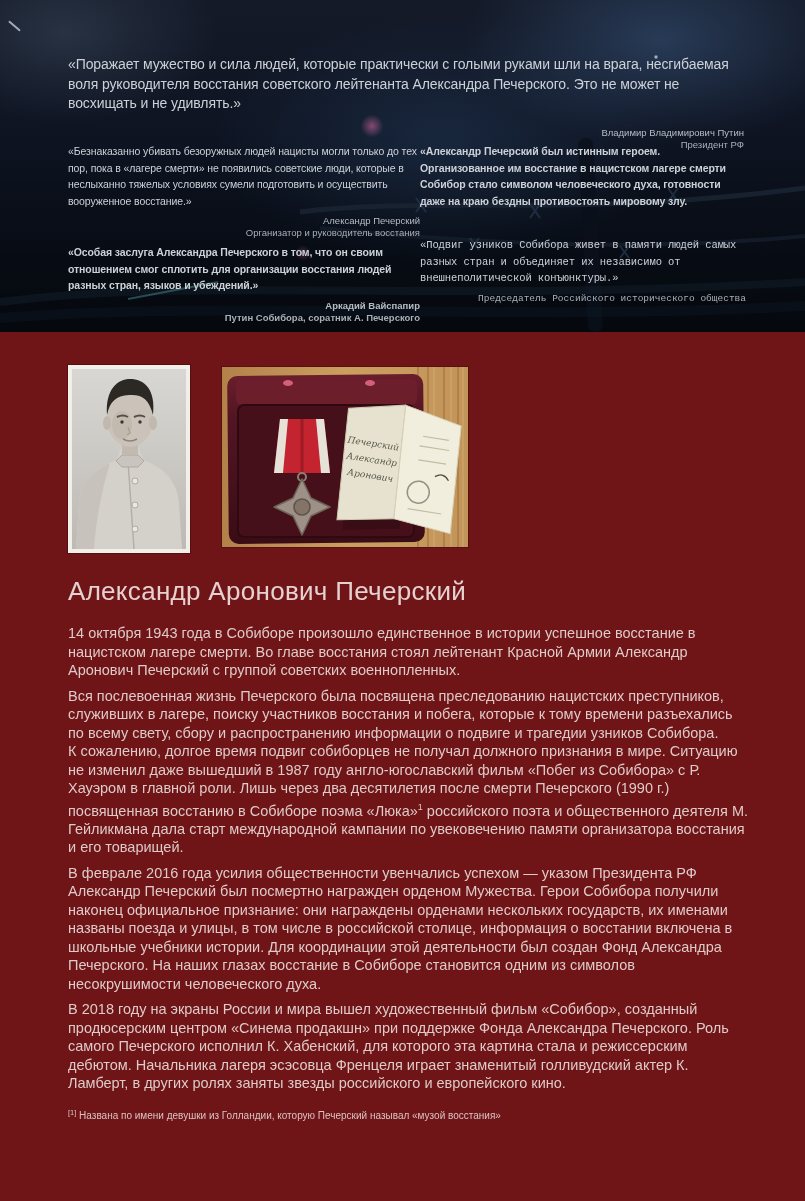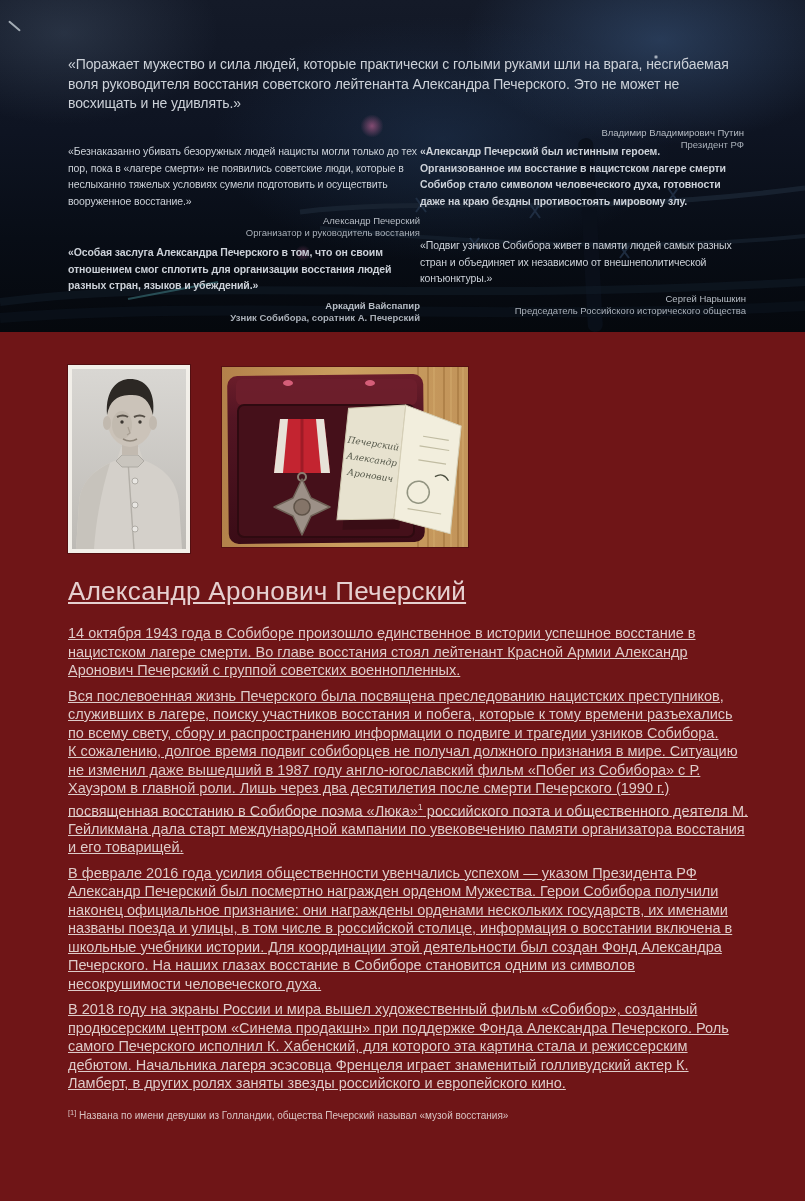--- a/index.html
+++ b/index.html
@@ -26,36 +26,36 @@
     position:absolute; left:7px; top:25px; width:15px; height:2px;
     background:#cfd8de; opacity:.75; transform:rotate(40deg); border-radius:2px;
   }
   .quote { position:absolute; color:#ccd1d8; }
   .qtext { font-size:10.5px; line-height:16.5px; letter-spacing:-.1px; }
   .quote-main { left:68px; top:55px; width:676px; }
   .quote-main .qtext { font-size:14px; line-height:19.5px; }
   .q-row2-l { left:68px;  top:143px; width:352px; }
   .q-row2-r { left:420px; top:143px; width:326px;font-weight:bold; }
   .q-row3-l { left:68px;  top:244px; width:352px;font-weight:bold; }
-  .q-row3-r { left:420px; top:237px; width:326px; }
+  .q-row3-r { left:420px; top:237px; width:326px;font-family:Liberation Mono, monospace; }
   .qattr { text-align:right; margin-top:6px; }
   .quote-main .qattr { margin-top:13px; }
   .qauthor { font-size:9.5px; line-height:12px; color:#b7bdc5; }
   .qrole   { font-size:9.5px; line-height:12px; color:#a9b0b9; }
 
   
   .red { position:relative; width:805px; height:869px; background:#6f1517; }
   .photos { display:flex; align-items:flex-start; gap:32px; padding:33px 0 0 68px; }
   .portrait { background:#f2efe9; padding:4px; width:114px; height:180px; box-shadow:0 0 0 1px rgba(0,0,0,.25); }
   .medal { width:246px; height:180px; margin-top:2px; box-shadow:0 0 0 1px rgba(0,0,0,.2); }
   .title {
     margin:23px 0 17px 68px; font-size:26px; font-weight:normal;
-    color:#e6d0d0; letter-spacing:.3px;text-decoration:underline;
-  }
-  .red p { width:682px; margin:0 0 7px 68px; font-size:14.5px; line-height:18.5px; color:#decbc9;text-decoration:underline; }
+    color:#e6d0d0; letter-spacing:.3px;
+  }
+  .red p { width:682px; margin:0 0 7px 68px; font-size:14.5px; line-height:18.5px; color:#decbc9; }
   .red p sup { font-size:9px; }
   .footnote { margin:15px 0 0 68px; font-size:10px; color:#d9c4c3; }
   .footnote sup { font-size:7.5px; vertical-align:super; }
 </style>
 </head>
 <body>
 
 <div class="top">
   <svg class="wire" width="805" height="332" viewBox="0 0 805 332">
     <rect x="583" y="138" width="15" height="194" rx="7" fill="#0a111b" opacity="0.85" transform="rotate(-3 590 235)"></rect>
@@ -91,28 +91,27 @@
   </div>
 
   <div class="quote q-row2-r">
     <div class="qtext">«Александр Печерский был истинным героем. Организованное им восстание в нацистском лагере смерти Собибор стало символом человеческого духа, готовности даже на краю бездны противостоять мировому злу.</div>
   </div>
 
   <div class="quote q-row3-l">
     <div class="qtext">«Особая заслуга Александра Печерского в том, что он своим отношением смог сплотить для организации восстания людей разных стран, языков и убеждений.»</div>
     <div class="qattr">
       <div class="qauthor">Аркадий Вайспапир</div>
-      <div class="qrole">Узник Собибора, соратник А. Печерский</div>
+      <div class="qrole">Путин Собибора, соратник А. Печерского</div>
     </div>
   </div>
 
   <div class="quote q-row3-r">
     <div class="qtext">«Подвиг узников Собибора живет в памяти людей самых разных стран и объединяет их независимо от внешнеполитической конъюнктуры.»</div>
     <div class="qattr">
-      <div class="qauthor">Сергей Нарышкин</div>
       <div class="qrole">Председатель Российского исторического общества</div>
     </div>
   </div>
 </div>
 
 <div class="red">
 
   <div class="photos">
 
     <div class="portrait">
@@ -207,14 +206,14 @@
   <h1 class="title">Александр Аронович Печерский</h1>
 
   <p>14 октября 1943 года в Собиборе произошло единственное в истории успешное восстание в нацистском лагере смерти. Во главе восстания стоял лейтенант Красной Армии Александр Аронович Печерский с группой советских военнопленных.</p>
 
   <p><span>Вся послевоенная жизнь Печерского была посвящена преследованию нацистских преступников, служивших в лагере, поиску участников восстания и побега, которые к тому времени разъехались по всему свету, сбору и распространению информации о подвиге и трагедии узников Собибора.</span><br><span>К сожалению, долгое время подвиг собиборцев не получал должного признания в мире. Ситуацию не изменил даже вышедший в 1987 году англо-югославский фильм «Побег из Собибора» с Р. Хауэром в главной роли. Лишь через два десятилетия после смерти Печерского (1990 г.) посвященная восстанию в Собиборе поэма «Люка»</span><sup>1</sup><span> российского поэта и общественного деятеля М. Гейликмана дала старт международной кампании по увековечению памяти организатора восстания и его товарищей.</span></p>
 
   <p>В феврале 2016 года усилия общественности увенчались успехом — указом Президента РФ Александр Печерский был посмертно награжден орденом Мужества. Герои Собибора получили наконец официальное признание: они награждены орденами нескольких государств, их именами названы поезда и улицы, в том числе в российской столице, информация о восстании включена в школьные учебники истории. Для координации этой деятельности был создан Фонд Александра Печерского. На наших глазах восстание в Собиборе становится одним из символов несокрушимости человеческого духа.</p>
 
   <p>В 2018 году на экраны России и мира вышел  художественный фильм «Собибор», созданный продюсерским центром «Синема продакшн» при поддержке Фонда Александра Печерского. Роль самого Печерского исполнил К. Хабенский, для которого эта картина стала и режиссерским дебютом. Начальника лагеря эсэсовца Френцеля играет знаменитый голливудский актер К. Ламберт, в других ролях заняты звезды российского и европейского кино.</p>
 
-  <div class="footnote"><sup>[1]</sup><span> Названа по имени девушки из Голландии, общества Печерский называл «музой восстания»</span></div>
+  <div class="footnote"><sup>[1]</sup><span> Названа по имени девушки из Голландии, которую Печерский называл «музой восстания»</span></div>
 </div>
 
 </body></html>

